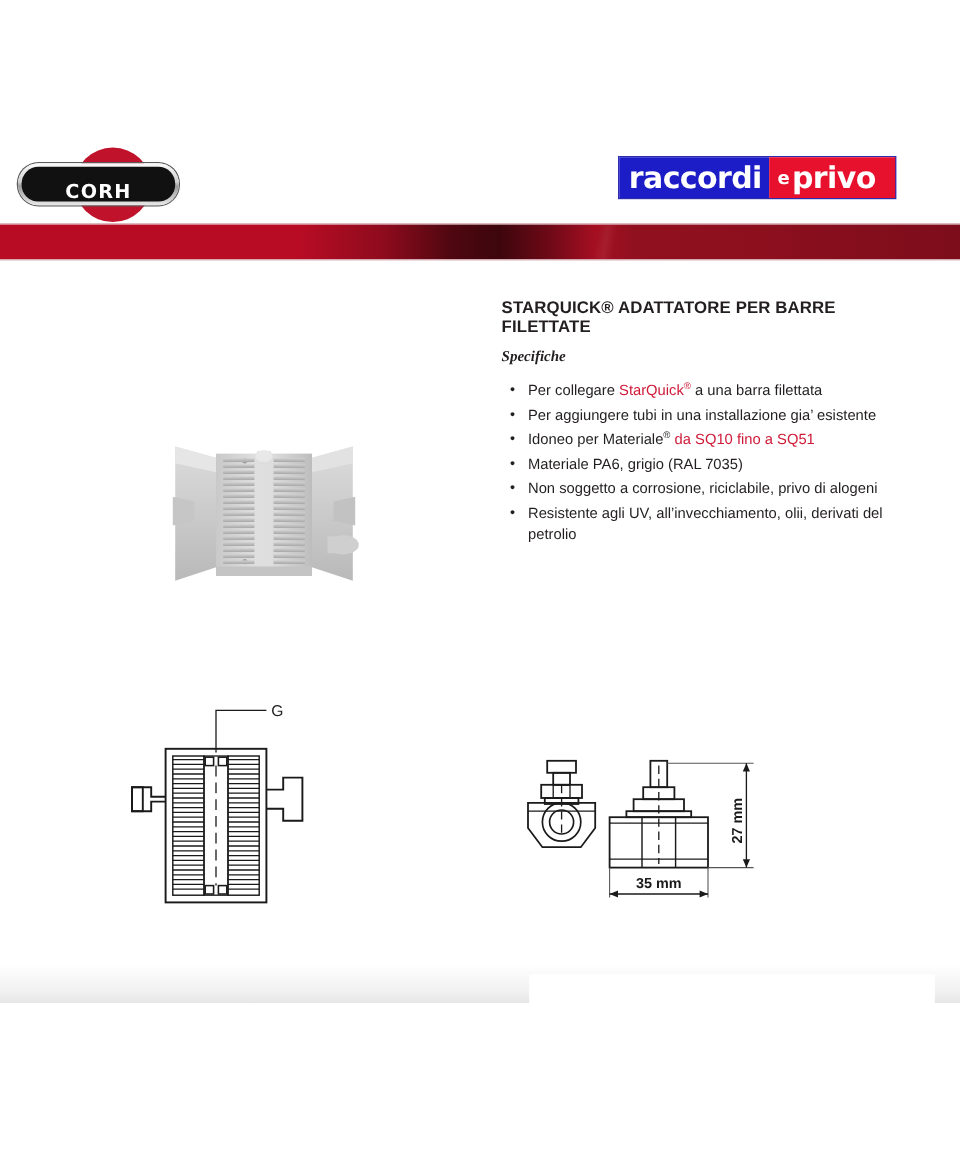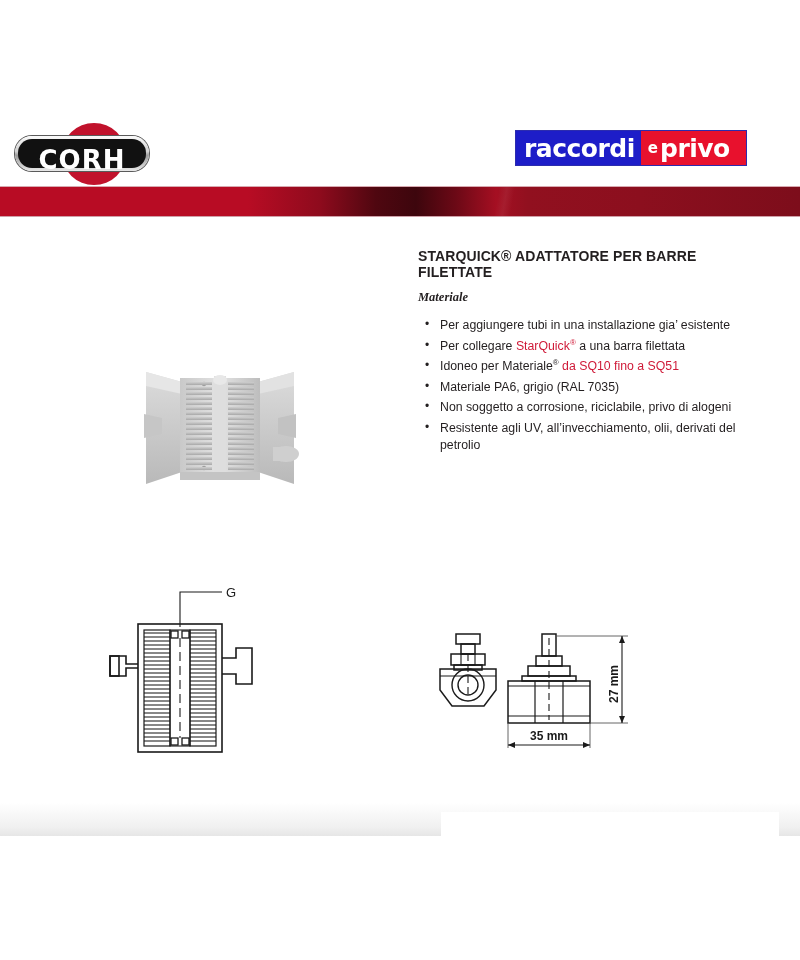--- a/index.html
+++ b/index.html
@@ -60,21 +60,21 @@
     border-radius: 14px;
     background: #111111;
     display: flex;
     align-items: center;
     justify-content: center;
   }
   .logo-text {
     color: #ffffff;
     font-family: "DejaVu Sans", sans-serif;
     font-weight: bold;
-    font-size: 26px;
+    font-size: 16px;
     letter-spacing: 1px;
     line-height: 1;
     margin-top: 12px;
     -webkit-text-stroke: 0px;
   }
 
   .brand-badge {
     position: absolute;
     left: 516px;
     top: 13px;
@@ -347,24 +347,24 @@
       <rect x="98" y="114" width="26" height="3"></rect>
         <rect x="98" y="119" width="26" height="3"></rect>
     </g>
 
     <path d="M50,124 L130,124 L130,132 L50,132 Z" fill="#c4c4c4"></path>
   </svg>
 </div>
 
 <div class="spec-col">
   <div class="spec-title">STARQUICK® ADATTATORE PER BARRE FILETTATE</div>
-  <div class="spec-sub">Materiale</div>
+  <div class="spec-sub">Specifiche</div>
   <ul class="spec-list" id="spec-list">
+      <li><span>Per collegare </span><span class="red">StarQuick</span><sup class="reg red">®</sup><span> a una barra filettata</span></li>
       <li><span>Per aggiungere tubi in una installazione gia’ esistente</span></li>
-      <li><span>Per collegare </span><span class="red">StarQuick</span><sup class="reg red">®</sup><span> a una barra filettata</span></li>
       <li><span>Idoneo per Materiale</span><sup class="reg">®</sup><span class="red"> da SQ10 fino a SQ51</span></li>
       <li><span>Materiale PA6, grigio (RAL 7035)</span></li>
       <li><span>Non soggetto a corrosione, riciclabile, privo di alogeni</span></li>
       <li><span>Resistente agli UV, all’invecchiamento, olii, derivati del petrolio</span></li>
     </ul>
 </div>
 
 <div class="drawing-left">
   <svg viewBox="0 0 210 190" width="210" height="190" aria-hidden="true">
     <g stroke="#1a1a1a" fill="none" stroke-width="1.6">

